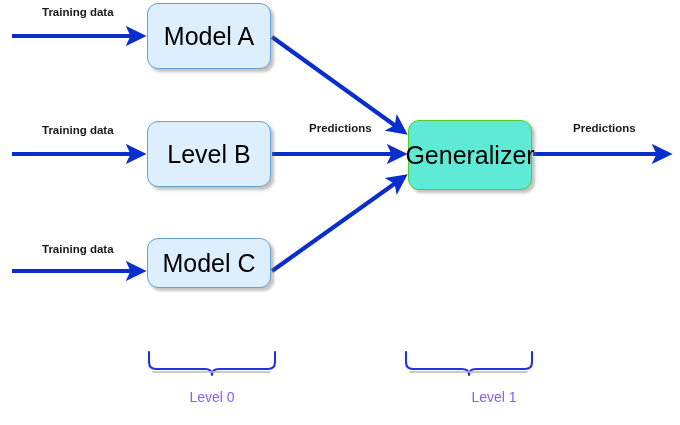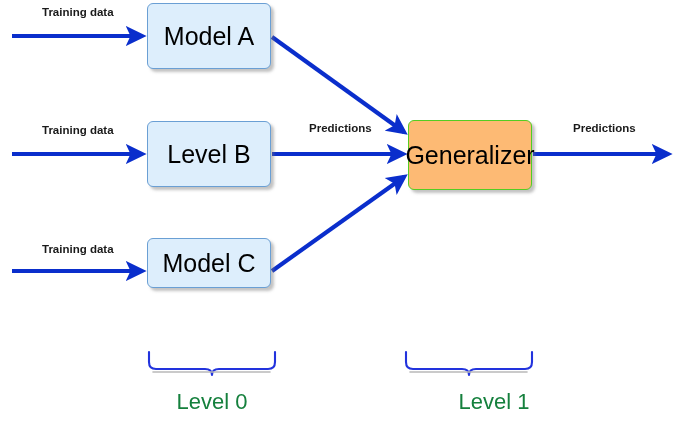--- a/index.html
+++ b/index.html
@@ -20,49 +20,49 @@
   #edges {
     position: absolute;
     left: 0;
     top: 0;
     width: 680px;
     height: 425px;
   }
   .node {
     position: absolute;
     box-sizing: border-box;
-    border-radius: 6px;
+    border-radius: 11px;
     display: flex;
     align-items: center;
     justify-content: center;
     font-size: 25px;
     color: #000000;
     letter-spacing: 0px;
     box-shadow: 3px 3px 3px rgba(120,120,120,0.45);
   }
   .node.model {
     background: #ddeefc;
     border: 1.6px solid #6a9fd4;
   }
   .node.generalizer {
-    background: #fdba74;
+    background: #5eead4;
     border: 1.8px solid #55cc22;
   }
   .edge-label {
     position: absolute;
     font-size: 11.5px;
     font-weight: 700;
     color: #1a1a1a;
     white-space: nowrap;
     margin-left: 11px;
   }
   .level-label {
     position: absolute;
-    font-size: 22px;
-    color: #15803d;
+    font-size: 14px;
+    color: #8b5cf6;
     white-space: nowrap;
     text-align: center;
   }
 </style>
 </head>
 <body>
 
 <div id="canvas">
 
   <svg id="edges" viewBox="0 0 680 425" width="680" height="425" xmlns="http://www.w3.org/2000/svg">

